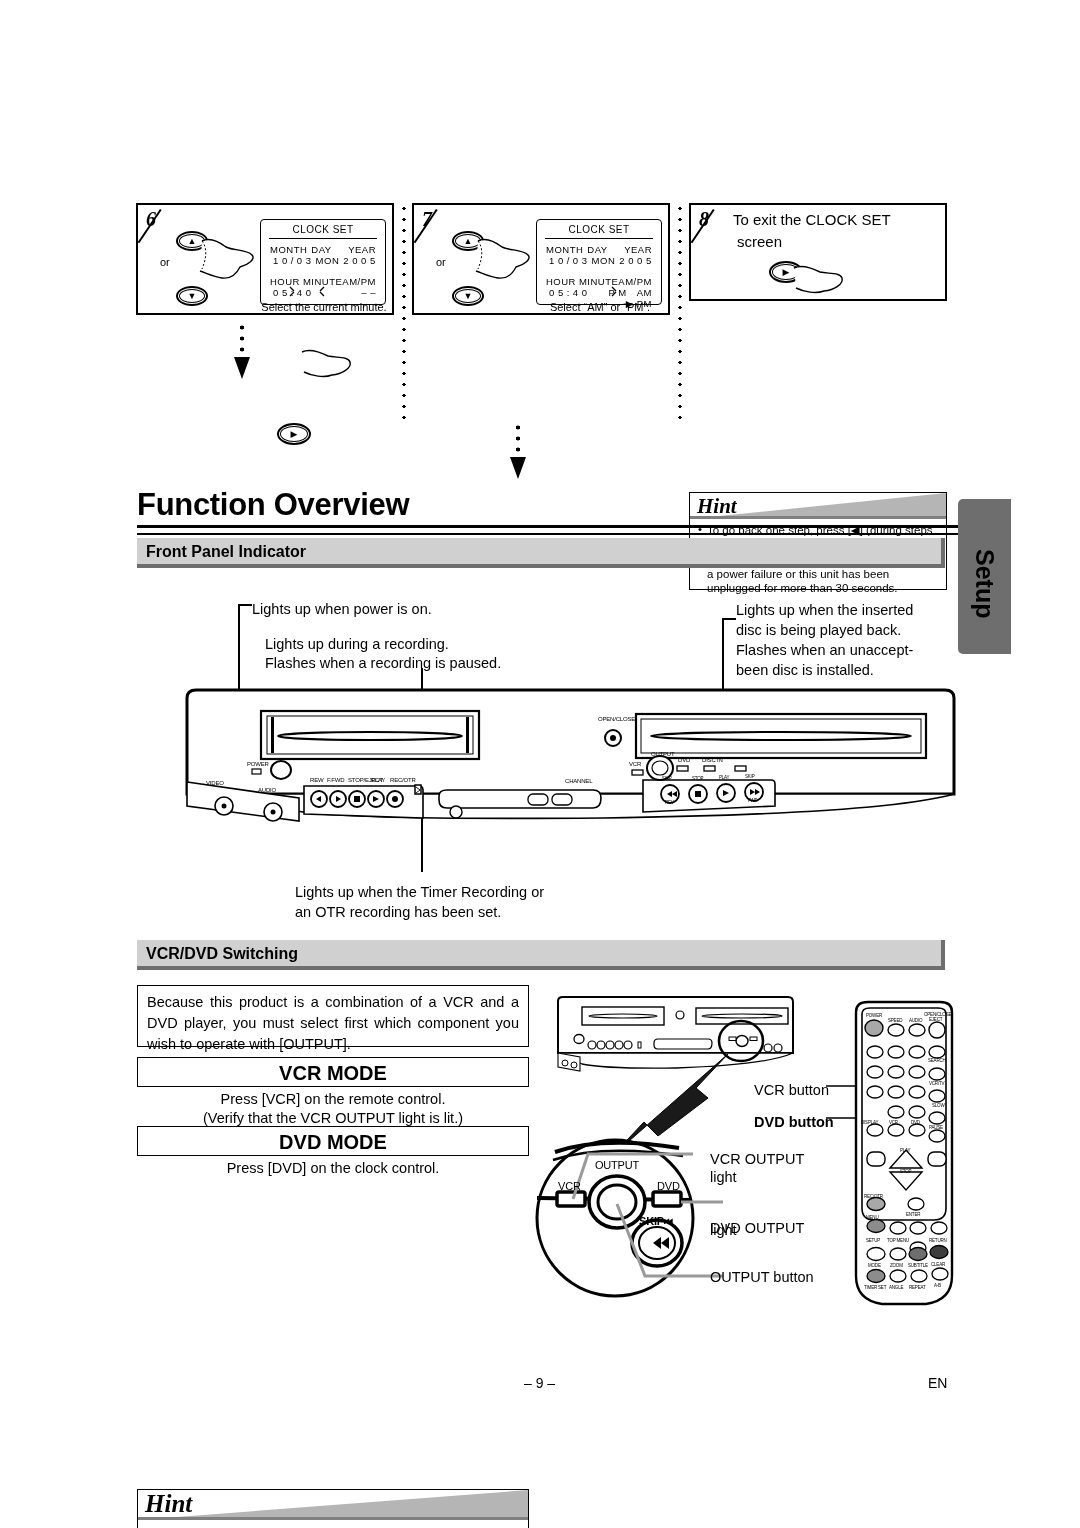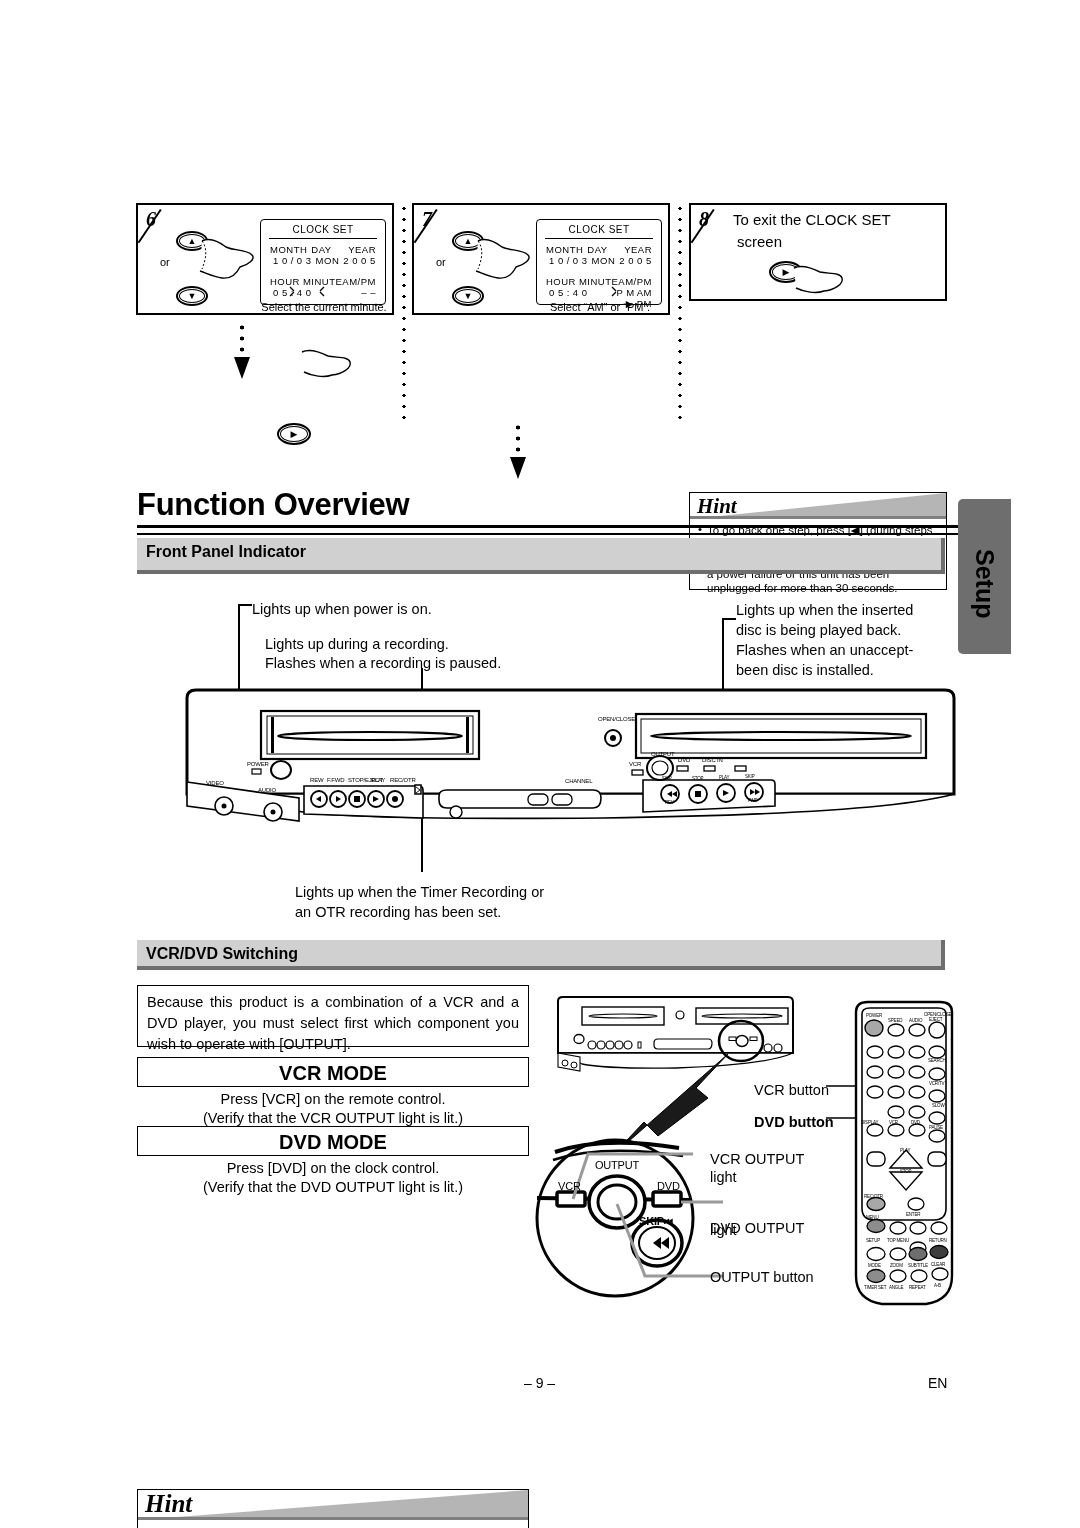--- a/index.html
+++ b/index.html
@@ -198,21 +198,21 @@
       <span>MINUTE</span>
       <span style="flex:1;"></span>
       <span>AM/PM</span>
     </div>
     <div class="row" style="padding-left:12px;position:relative;">
       <span>0 5</span>
       <span style="padding:0 3px;">:</span>
       <span>4 0</span>
       <span style="flex:1;"></span>
       <span>P M</span>
-      <span style="padding-left:2px;">AM</span>
+      <span style="padding-left:10px;">AM</span>
       <svg class="abs" style="left:74px;top:-2px;" width="12" height="14" viewBox="0 0 12 14">
         <path d="M1 2 L5 6 M1 11 L5 7" stroke="#000" stroke-width="1.3" fill="none"></path>
       </svg>
     </div>
     <div class="row" style="justify-content:flex-end;padding-right:9px;">
       <span>▶ PM</span>
     </div>
   </div>
   <div class="abs caption" style="left:118px;top:96px;width:136px;">Select “AM” or “PM”.</div>
 </div>
@@ -254,21 +254,21 @@
 </div>
 
 <h1 class="abs pagetitle" style="left:137px;top:487px;">Function Overview</h1>
 <div class="abs titlerule1" style="left:137px;top:525px;width:823px;"></div>
 <div class="abs titlerule2" style="left:137px;top:531px;width:823px;"></div>
 
 <div class="abs setuptab" style="left:958px;top:499px;width:53px;height:155px;">
   <span style="margin-top:62px;">Setup</span>
 </div>
 
-<div class="abs secbar" style="left:137px;top:538px;width:808px;height:36px;">
+<div class="abs secbar" style="left:137px;top:538px;width:808px;height:30px;">
   <span>Front Panel Indicator</span>
 </div>
 
 <div class="abs callout" style="left:252px;top:600px;">Lights up when power is on.</div>
 <div class="abs callout" style="left:265px;top:635px;">Lights up during a recording.</div>
 <div class="abs callout" style="left:265px;top:654px;">Flashes when a recording is paused.</div>
 <div class="abs callout" style="left:736px;top:601px;">Lights up when the inserted</div>
 <div class="abs callout" style="left:736px;top:621px;">disc is being played back.</div>
 <div class="abs callout" style="left:736px;top:641px;">Flashes when an unaccept-</div>
 <div class="abs callout" style="left:736px;top:661px;">been disc is installed.</div>
@@ -397,21 +397,20 @@
 <div class="abs modetext" style="left:137px;top:1090px;width:392px;">
   <div>Press [VCR] on the remote control.</div>
   <div>(Verify that the VCR OUTPUT light is lit.)</div>
 </div>
 
 <div class="abs modebox" style="left:137px;top:1126px;width:392px;height:30px;">
   <span>DVD MODE</span>
 </div>
 <div class="abs modetext" style="left:137px;top:1159px;width:392px;">
   <div>Press [DVD] on the clock control.</div>
-  <div>(Verify that the DVD OUTPUT light is lit.)</div>
 </div>
 
 <div class="abs hintbox" style="left:137px;top:1213px;width:392px;height:102px;">
   <div class="hinthdr" style="height:30px;">
     <svg class="hintwedge" viewBox="0 0 392 30" preserveAspectRatio="none">
       <polygon points="0,30 392,0 392,30" fill="#b5b5b5"></polygon>
     </svg>
     <div class="hintword" style="font-size:25px;top:0;">Hint</div>
     <div class="hintbar"></div>
   </div>

